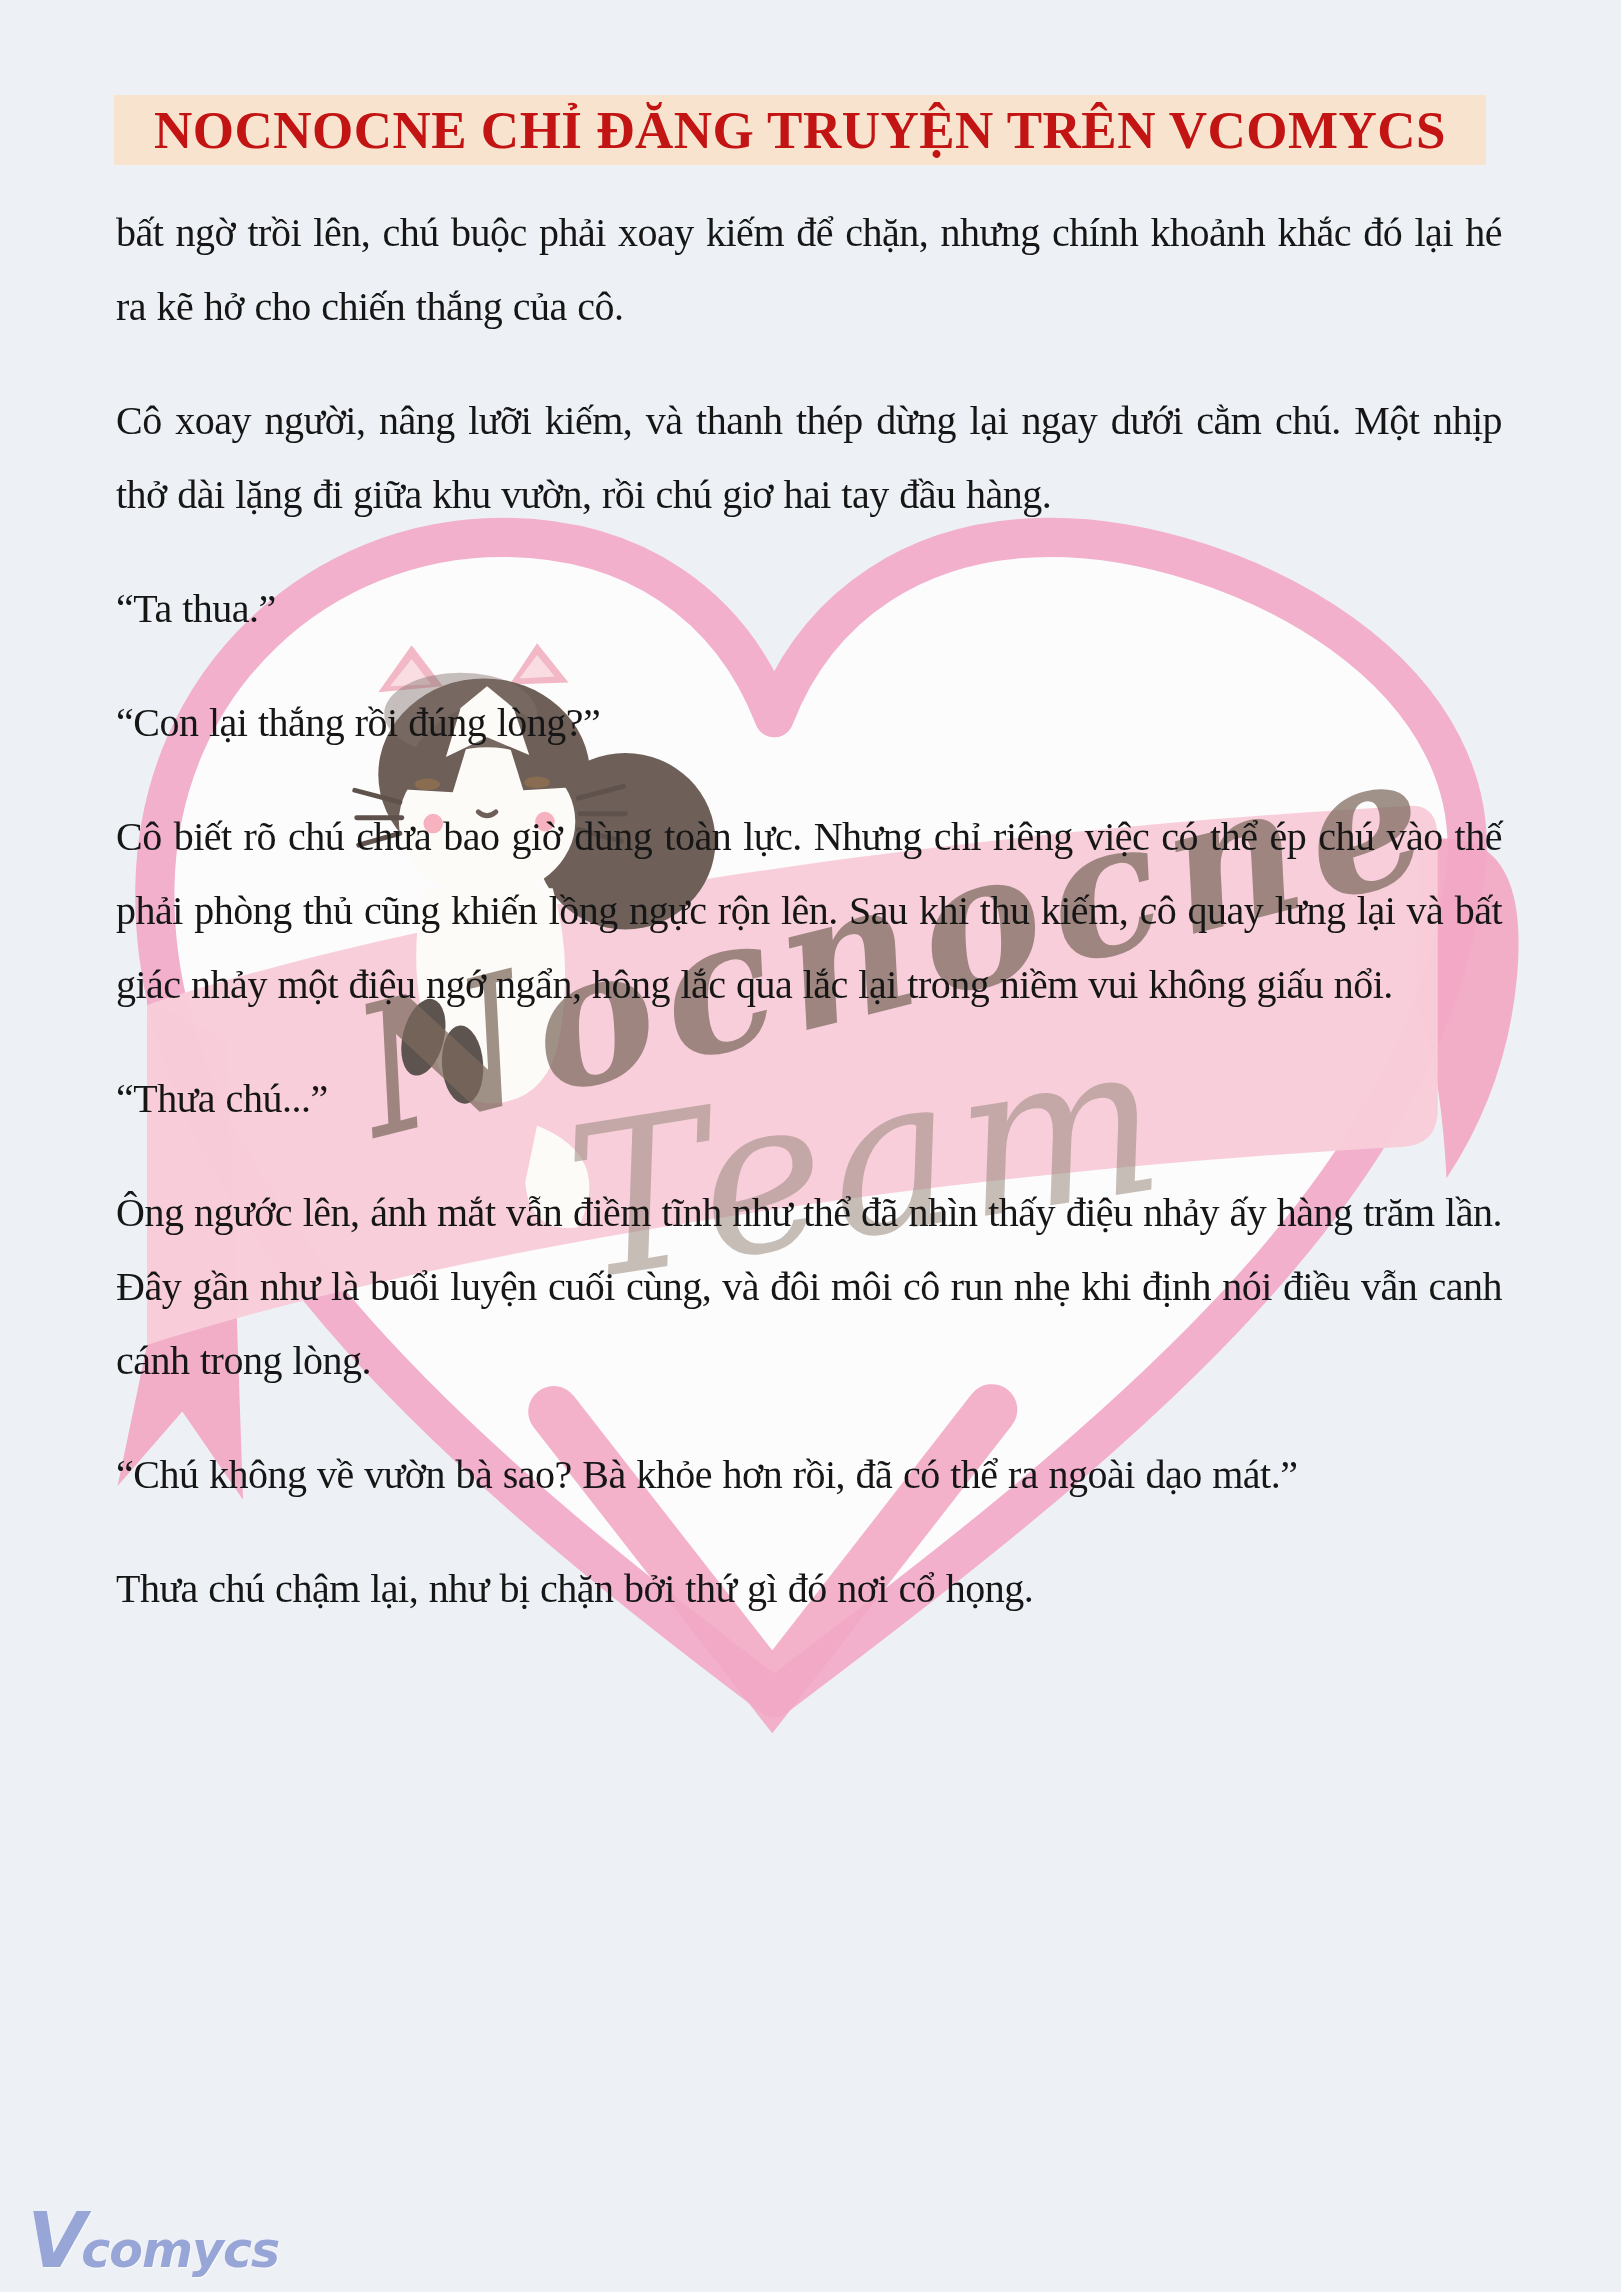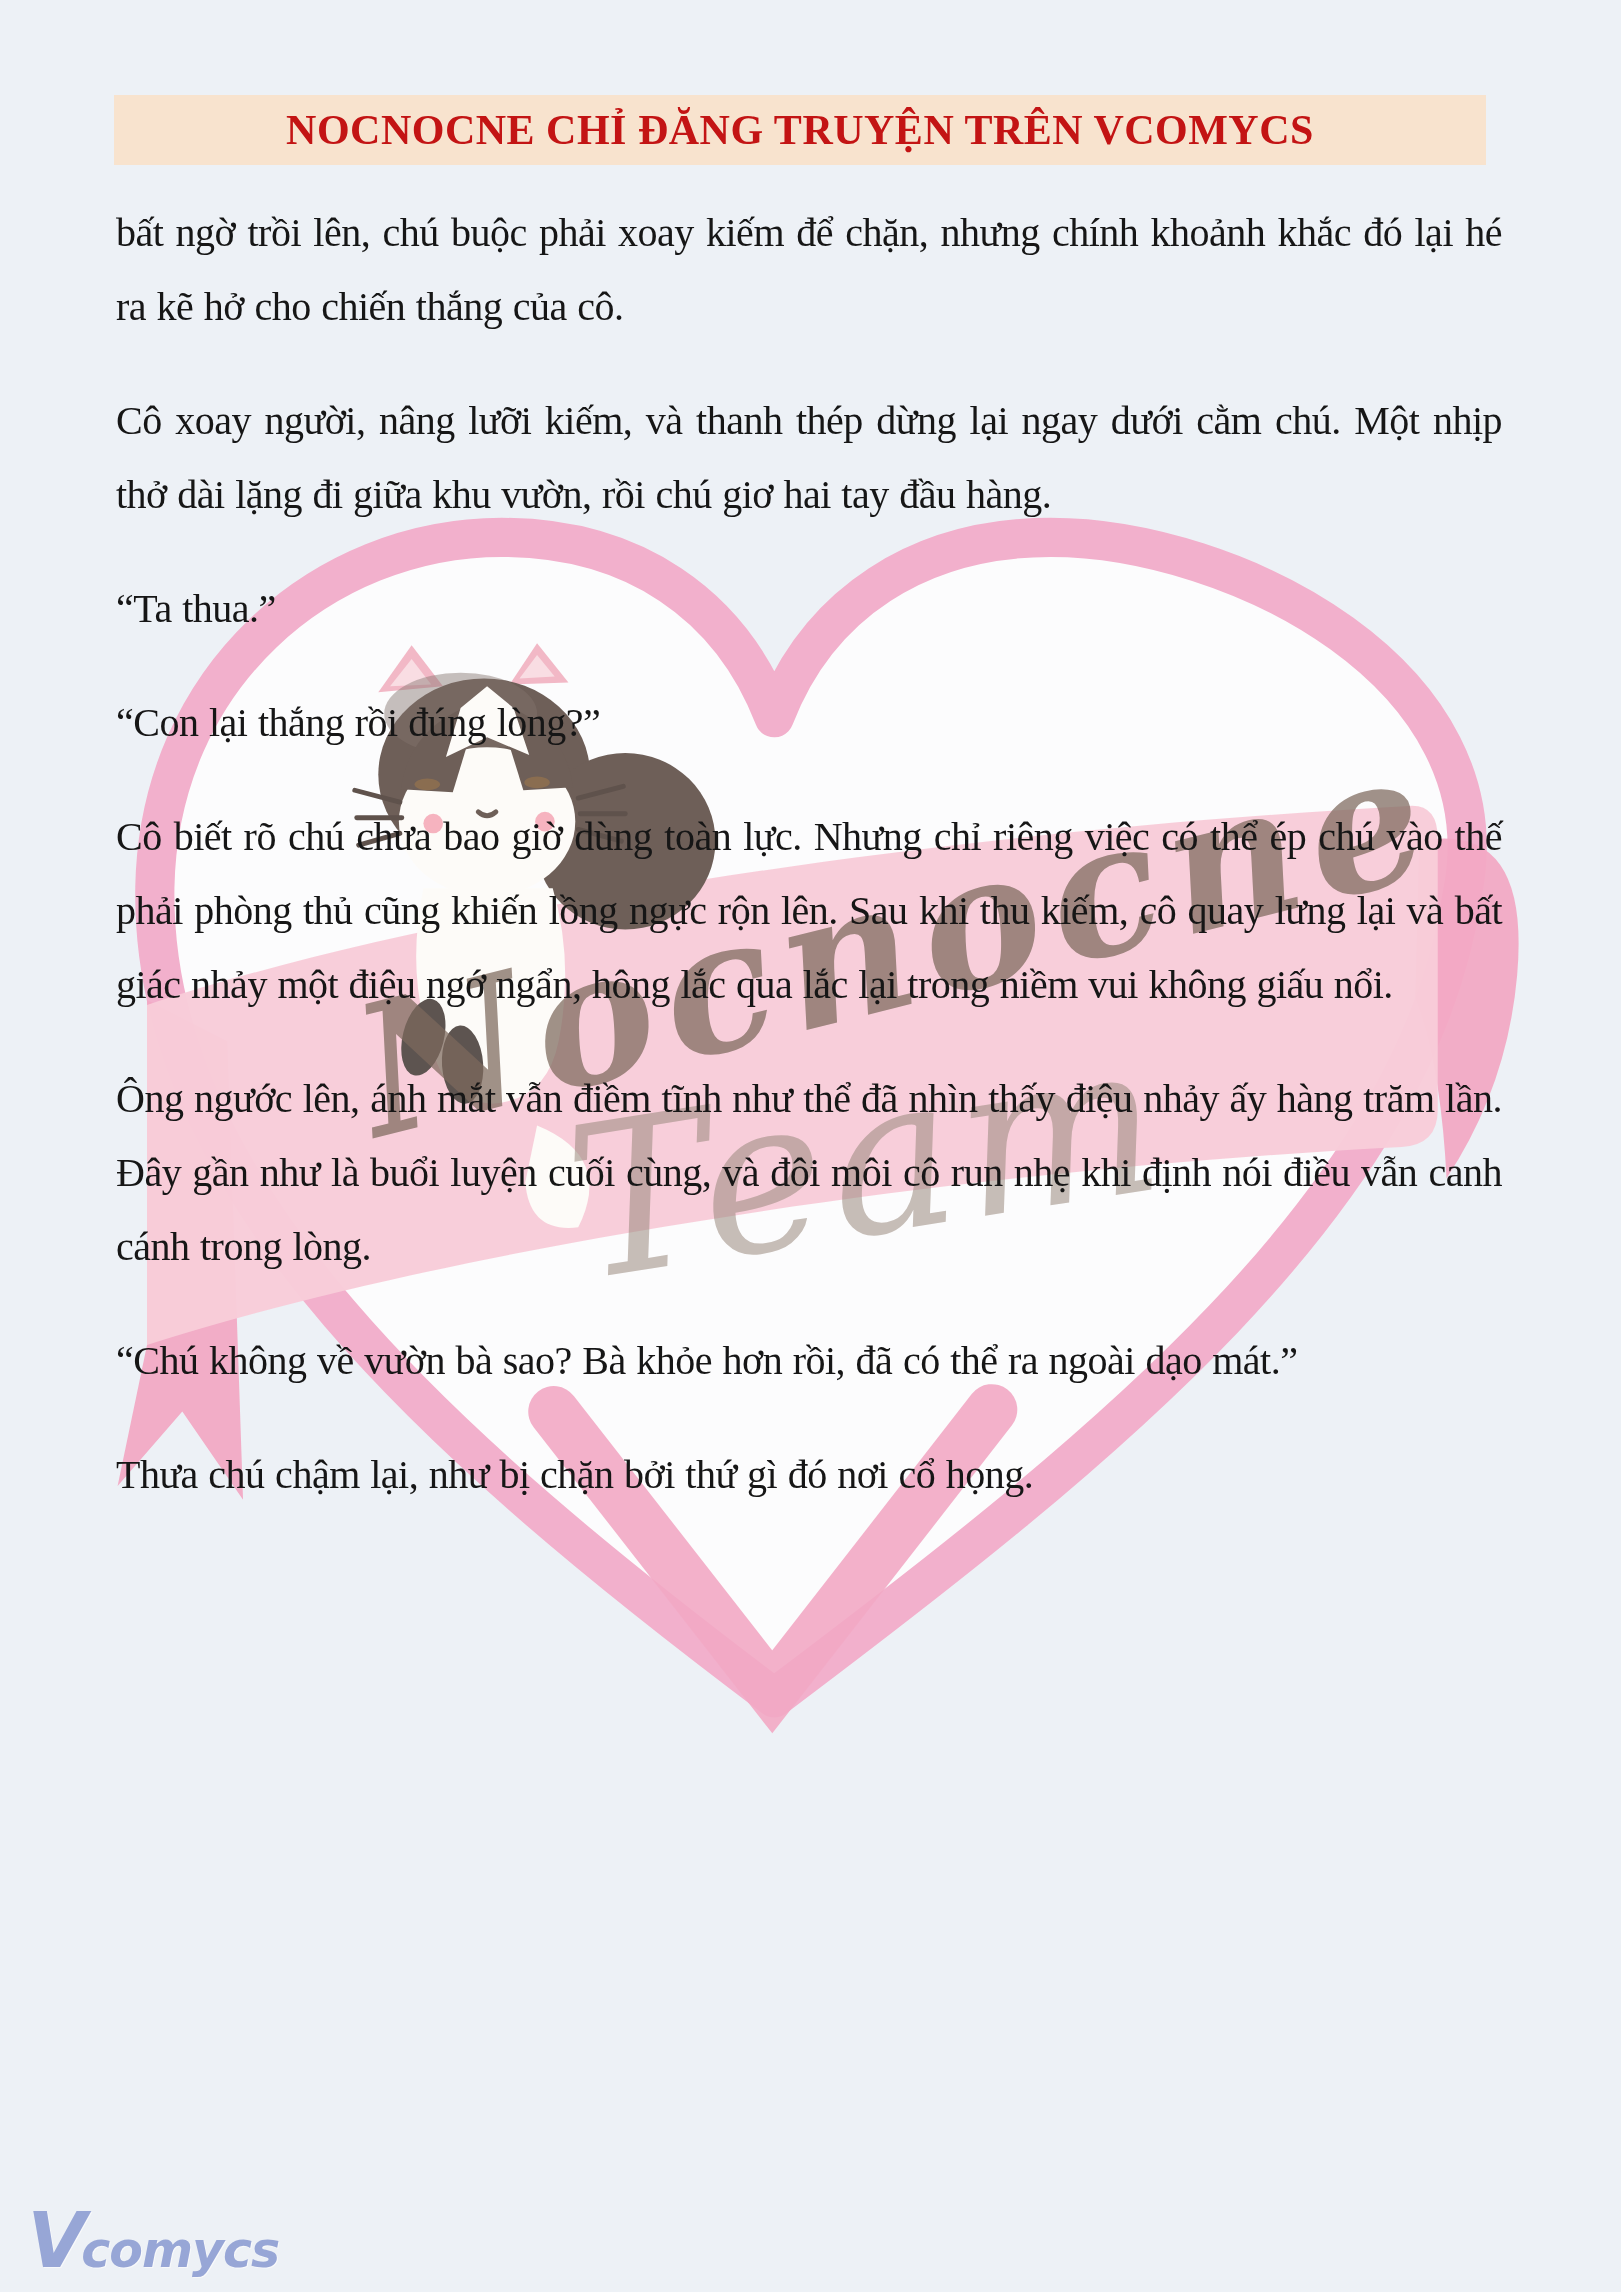--- a/index.html
+++ b/index.html
@@ -14,21 +14,21 @@
   .watermark-svg{
     position:absolute;left:0;top:0;width:1621px;height:2293px;z-index:0;
   }
   .header-banner{
     position:absolute;left:114px;top:95px;width:1372px;height:70px;
     background:var(--header_bg,#f8e3ce);
     display:flex;align-items:center;justify-content:center;
     z-index:2;
   }
   .header-text{
-    font-size:42px;font-weight:700;color:var(--header_text,#c31414);
+    font-size:53px;font-weight:700;color:var(--header_text,#c31414);
     letter-spacing:0.5px;white-space:nowrap;line-height:1;
   }
   .body-text{
     position:absolute;left:116px;top:196px;width:1386px;z-index:1;
   }
   .para{
     margin:0 0 40px 0;
     font-size:40px;line-height:74px;
     color:var(--body_text,#161616);
     text-align:justify;
@@ -98,20 +98,21 @@
   <div class="header-banner">
     <span class="header-text">NOCNOCNE CHỈ ĐĂNG TRUYỆN TRÊN VCOMYCS</span>
   </div>
 
   <article class="body-text">
       <p class="para">bất ngờ trồi lên, chú buộc phải xoay kiếm để chặn, nhưng chính khoảnh khắc đó lại hé ra kẽ hở cho chiến thắng của cô.</p>
       <p class="para">Cô xoay người, nâng lưỡi kiếm, và thanh thép dừng lại ngay dưới cằm chú. Một nhịp thở dài lặng đi giữa khu vườn, rồi chú giơ hai tay đầu hàng.</p>
       <p class="para">“Ta thua.”</p>
       <p class="para">“Con lại thắng rồi đúng lòng?”</p>
       <p class="para">Cô biết rõ chú chưa bao giờ dùng toàn lực. Nhưng chỉ riêng việc có thể ép chú vào thế phải phòng thủ cũng khiến lồng ngực rộn lên. Sau khi thu kiếm, cô quay lưng lại và bất giác nhảy một điệu ngớ ngẩn, hông lắc qua lắc lại trong niềm vui không giấu nổi.</p>
+      <p class="para">“Thưa chú...”</p>
       <p class="para">Ông ngước lên, ánh mắt vẫn điềm tĩnh như thể đã nhìn thấy điệu nhảy ấy hàng trăm lần. Đây gần như là buổi luyện cuối cùng, và đôi môi cô run nhẹ khi định nói điều vẫn canh cánh trong lòng.</p>
       <p class="para">“Chú không về vườn bà sao? Bà khỏe hơn rồi, đã có thể ra ngoài dạo mát.”</p>
       <p class="para">Thưa chú chậm lại, như bị chặn bởi thứ gì đó nơi cổ họng.</p>
     </article>
 
   <div class="vcomycs-logo">
     <span class="logo-v">V</span>
     <span class="logo-rest">comycs</span>
   </div>
 

